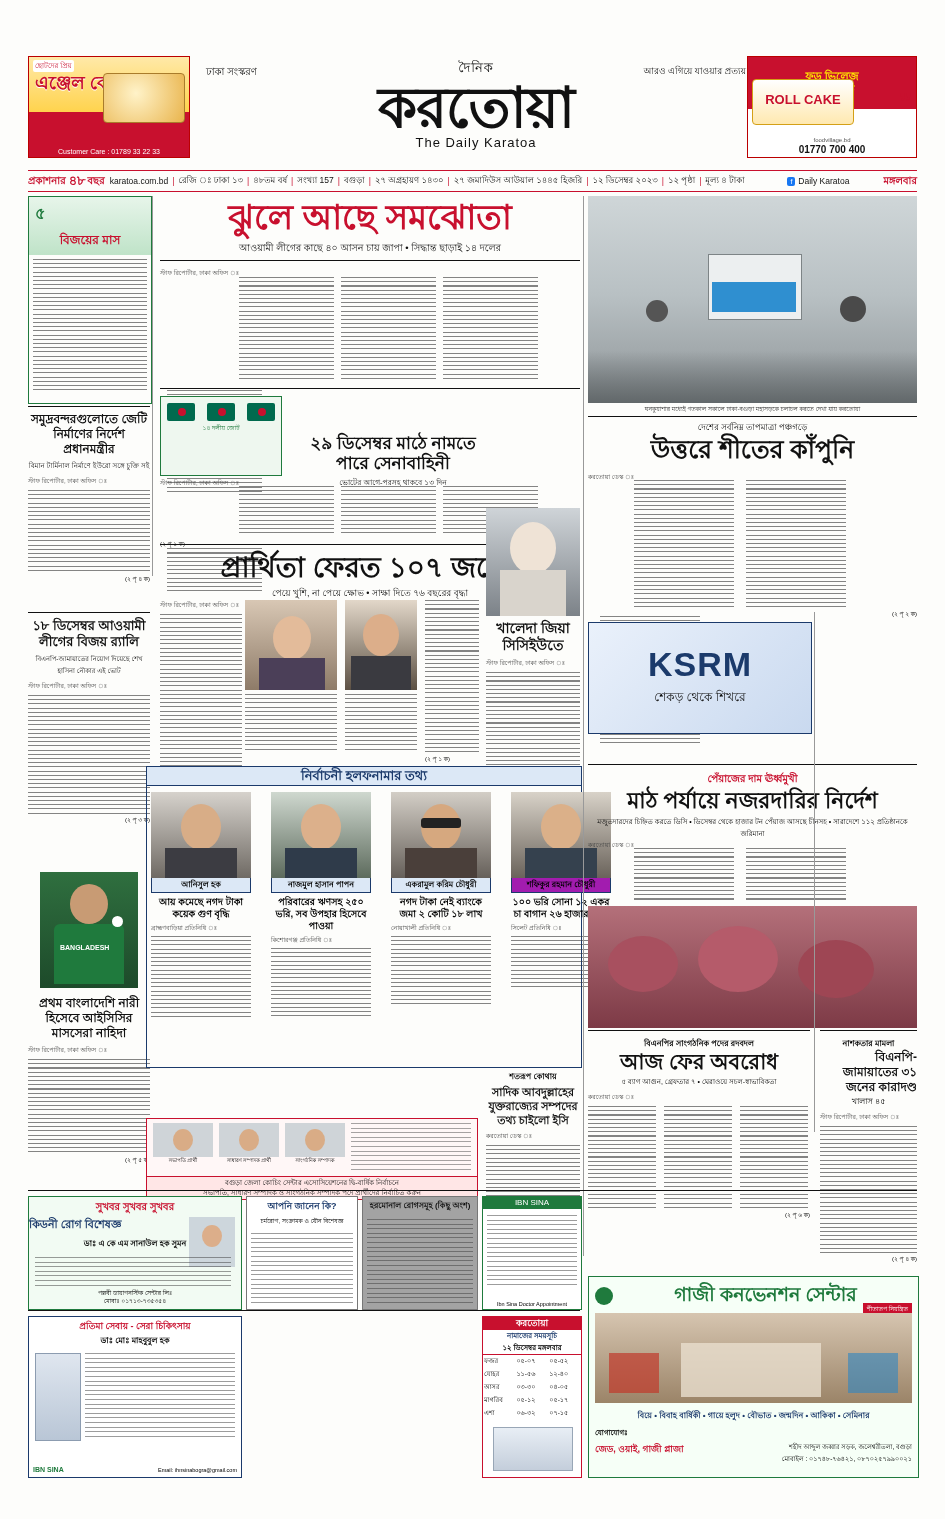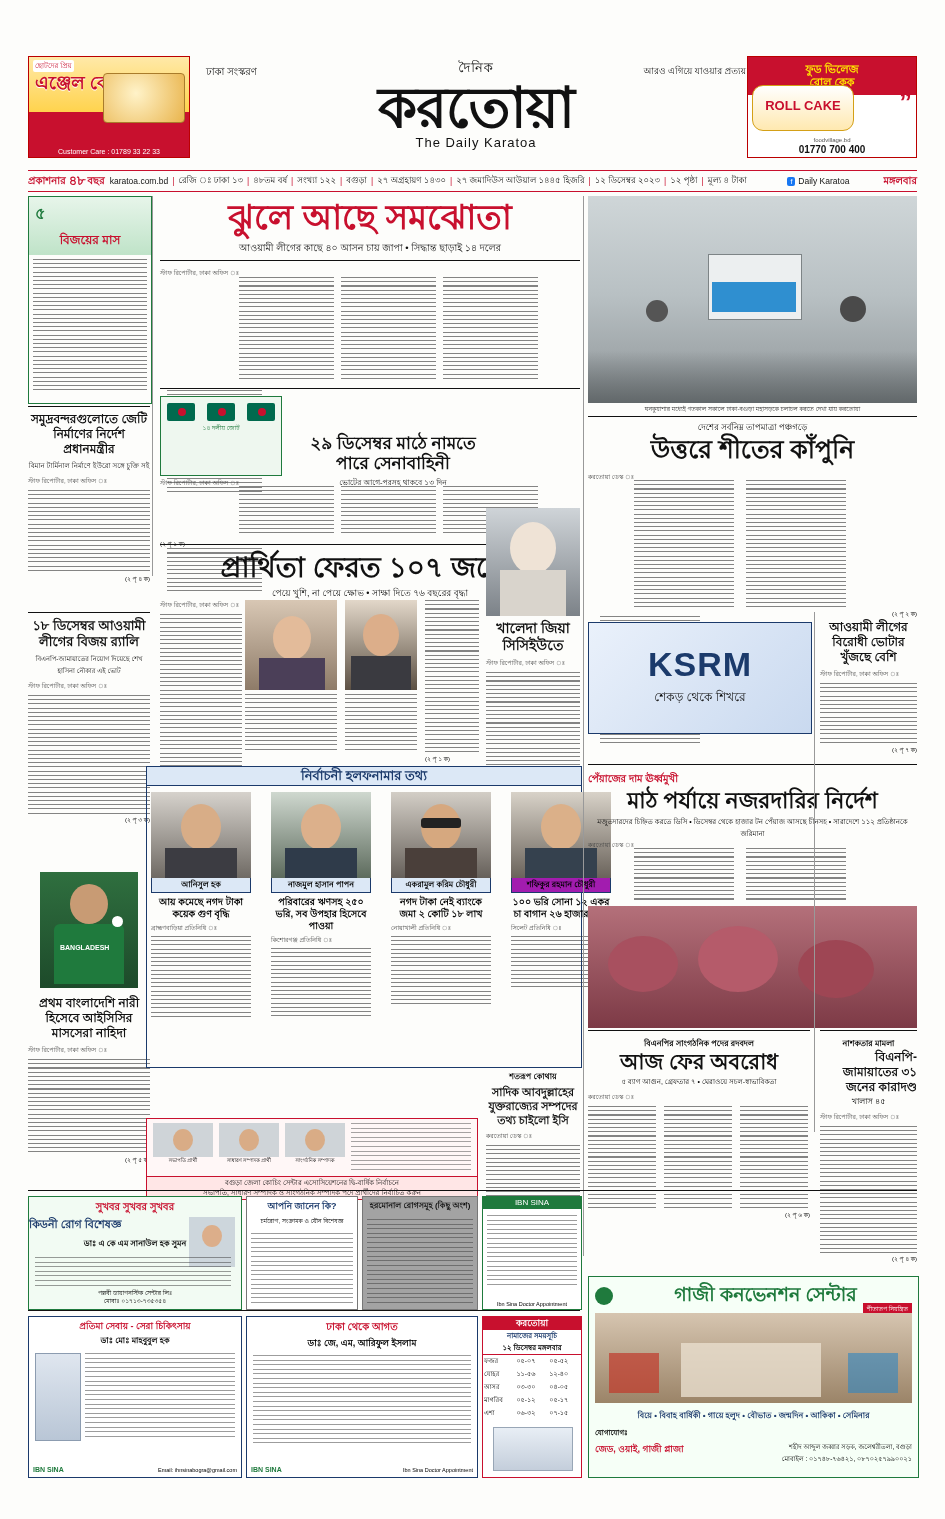--- a/index.html
+++ b/index.html
@@ -6,22 +6,22 @@
   body{font-family:"Liberation Sans",sans-serif;}
   #page{width:945px;height:1519px;background:#fdfdfb;position:relative;margin:0 auto;overflow:hidden;}
   
   #masthead{position:absolute;left:28px;top:56px;width:889px;height:108px;}
   .ad-left{position:absolute;left:0;top:0;width:160px;height:100px;border:1px solid #b00;background:linear-gradient(180deg,#ffe9a8 0%,#ffd34d 55%,#c8102e 55%,#c8102e 100%);overflow:hidden;}
   .ad-left .alt{position:absolute;left:4px;top:3px;font-size:7px;color:#c8102e;background:#fff;border-radius:2px;padding:0 2px;}
   .ad-left .big{position:absolute;left:6px;top:18px;font-size:18px;color:#c8102e;font-weight:bold;line-height:16px;text-shadow:0 1px 0 #fff;}
   .ad-left .cc{position:absolute;left:0;bottom:0;width:100%;background:#c8102e;color:#fff;font-size:7px;text-align:center;line-height:11px;}
   .ad-left .cakeimg{position:absolute;right:4px;top:16px;width:80px;height:48px;background:radial-gradient(circle at 40% 40%,#fff3c9,#e9b44c);border:1px solid #a97c2b;border-radius:4px;}
   .ad-right{position:absolute;right:0;top:0;width:168px;height:100px;border:1px solid #b00;background:#fff;overflow:hidden;}
-  .ad-right .hdr{background:#c8102e;color:#ffe600;font-size:11px;font-weight:bold;text-align:center;line-height:13px;padding:6px 0;}
-  .ad-right .prod{position:absolute;left:4px;top:28px;width:100px;height:44px;background:linear-gradient(180deg,#ffffff,#ffe9b0);border:1px solid #d4a017;border-radius:11px;}
+  .ad-right .hdr{background:#c8102e;color:#ffe600;font-size:11px;font-weight:bold;text-align:center;line-height:13px;padding:13px 0;}
+  .ad-right .prod{position:absolute;left:4px;top:22px;width:100px;height:44px;background:linear-gradient(180deg,#ffffff,#ffe9b0);border:1px solid #d4a017;border-radius:4px;}
   .ad-right .prod span{display:block;text-align:center;font-size:13px;color:#c8102e;font-weight:bold;margin-top:12px;}
   .ad-right .phone{position:absolute;left:0;bottom:2px;width:100%;text-align:center;font-size:10px;font-weight:bold;color:#111;}
   .ad-right .fv{position:absolute;left:0;bottom:14px;width:100%;text-align:center;font-size:6px;color:#555;}
   .ad-right .quote{position:absolute;right:4px;top:30px;font-size:26px;color:#c8102e;font-weight:bold;}
   .title-block{position:absolute;left:178px;top:0;width:540px;text-align:center;}
   .t-small-l{position:absolute;left:0;top:8px;font-size:10px;color:#111;}
   .t-small-r{position:absolute;right:0;top:8px;font-size:9px;color:#111;}
   .t-denik{font-size:13px;color:#111;letter-spacing:1px;margin-top:2px;}
   .t-main{font-size:56px;line-height:58px;font-weight:bold;color:#111;letter-spacing:-1px;}
   .t-eng{font-size:13px;color:#111;letter-spacing:1px;margin-top:-2px;}
@@ -82,21 +82,21 @@
   <div id="infobar">
     <span class="red" style="margin-right:3px">প্রকাশনার</span>
     <span class="red" style="font-size:13px">৪৮</span>
     <span class="red" style="margin:0 5px 0 2px">বছর</span>
     <span>karatoa.com.bd</span>
       <span class="sep">|</span>
     <span>রেজি ঃ ঢাকা ১৩</span>
       <span class="sep">|</span>
     <span>৪৮তম বর্ষ</span>
       <span class="sep">|</span>
-    <span>সংখ্যা ১২২</span>
+    <span>সংখ্যা 157</span>
       <span class="sep">|</span>
     <span>বগুড়া</span>
       <span class="sep">|</span>
     <span>২৭ অগ্রহায়ণ ১৪৩০</span>
       <span class="sep">|</span>
     <span>২৭ জমাদিউস আউয়াল ১৪৪৫ হিজরি</span>
       <span class="sep">|</span>
     <span>১২ ডিসেম্বর ২০২৩</span>
       <span class="sep">|</span>
     <span>১২ পৃষ্ঠা</span>
@@ -181,26 +181,20 @@
     <div class="lines" style="margin-top:8px;margin-left:12px;width:100px;height:128px;float:left"></div>
     <div class="lines" style="margin-top:8px;margin-left:12px;width:100px;height:128px;float:left"></div>
     <div style="position:absolute;right:0;bottom:-8px;font-size:6px">(২ পৃ ২ ক)</div>
   </div>
 
   <div class="boxed" style="left:588px;top:622px;width:222px;height:110px;border-color:#1b3a6b;background:linear-gradient(135deg,#eaf1fb,#c9d9ef);">
     <div style="text-align:center;font-size:34px;font-weight:bold;color:#1b3a6b;margin-top:22px;letter-spacing:1px">KSRM</div>
     <div style="text-align:center;font-size:12px;color:#111;margin-top:4px">শেকড় থেকে শিখরে</div>
   </div>
 
-  <div style="position:absolute;left:820px;top:620px;width:97px;">
-    <div style="font-size:12px;line-height:15px;font-weight:bold;text-align:center;color:#111">আওয়ামী লীগের বিরোধী ভোটার খুঁজছে বেশি</div>
-    <div class="byline" style="margin-top:4px">স্টাফ রিপোর্টার, ঢাকা অফিস ঃ</div>
-    <div class="lines" style="margin-top:3px;width:97px;height:60px"></div>
-    <div style="text-align:right;font-size:6px;margin-top:2px">(২ পৃ ৭ ক)</div>
-  </div>
 
   <div style="position:absolute;left:28px;top:412px;width:122px;">
     <div class="hrule" style="left:0;top:-6px;width:122px"></div>
     <div style="font-size:12px;line-height:15px;font-weight:bold;text-align:center;color:#111">সমুদ্রবন্দরগুলোতে জেটি নির্মাণের নির্দেশ প্রধানমন্ত্রীর</div>
     <div style="font-size:7px;text-align:center;margin-top:3px;color:#111">বিমান টার্মিনাল নির্মাণে ইউরো সঙ্গে চুক্তি সই</div>
     <div class="byline" style="margin-top:4px">স্টাফ রিপোর্টার, ঢাকা অফিস ঃ</div>
     <div class="lines" style="margin-top:3px;width:122px;height:84px"></div>
     <div style="text-align:right;font-size:6px">(২ পৃ ৪ ক)</div>
   </div>
 
@@ -312,21 +306,21 @@
   <div style="position:absolute;left:486px;top:1070px;width:94px;">
     <div style="font-size:8px;text-align:center;font-weight:bold">শতরূপ কোথায়</div>
     <div style="font-size:11px;line-height:14px;font-weight:bold;text-align:center;color:#111;margin-top:2px">সাদিক আবদুল্লাহের যুক্তরাজ্যের সম্পদের তথ্য চাইলো ইসি</div>
     <div class="byline" style="margin-top:4px">করতোয়া ডেস্ক ঃ</div>
     <div class="lines" style="margin-top:3px;width:94px;height:96px"></div>
     <div style="text-align:right;font-size:6px">(২ পৃ ৬ ক)</div>
   </div>
 
   <div style="position:absolute;left:588px;top:768px;width:329px;">
     <div class="hrule" style="left:0;top:-4px;width:329px"></div>
-    <div style="font-size:10px;color:#c8102e;font-weight:bold;margin-top:3px">পেঁয়াজের দাম ঊর্ধ্বমুখী</div>
+    <div style="font-size:10px;text-align:center;color:#c8102e;font-weight:bold;margin-top:3px">পেঁয়াজের দাম ঊর্ধ্বমুখী</div>
     <div style="font-size:22px;line-height:26px;font-weight:bold;text-align:center;color:#111">মাঠ পর্যায়ে নজরদারির নির্দেশ</div>
     <div style="font-size:7px;text-align:center;margin-top:2px">মজুতদারদের চিহ্নিত করতে ডিসি • ডিসেম্বর থেকে হাজার টন পেঁয়াজ আসছে চীনসহ • সারাদেশে ১১২ প্রতিষ্ঠানকে জরিমানা</div>
   </div>
   <div style="position:absolute;left:588px;top:840px;width:329px;height:64px">
     <div class="byline" style="float:left">করতোয়া ডেস্ক ঃ</div>
     <div class="lines" style="margin-top:8px;width:100px;height:54px;float:left"></div>
     <div class="lines" style="margin-top:8px;margin-left:12px;width:100px;height:54px;float:left"></div>
     <div class="lines" style="margin-top:8px;margin-left:12px;width:100px;height:54px;float:left"></div>
   </div>
   <div class="photo" style="left:588px;top:906px;width:329px;height:122px;background:linear-gradient(180deg,#b4707a,#7d3a46)">
@@ -420,27 +414,20 @@
 
   <div class="boxed" style="left:28px;top:1316px;width:212px;height:160px;border-color:#1b3a6b;background:#fff">
     <div style="text-align:center;font-size:9px;font-weight:bold;color:#c8102e;margin-top:2px">প্রতিমা সেবায় - সেরা চিকিৎসায়</div>
     <div style="text-align:center;font-size:8px;font-weight:bold">ডাঃ মোঃ মাহবুবুল হক</div>
     <div class="lines l2" style="position:absolute;left:56px;top:36px;width:150px;height:86px;opacity:.5"></div>
     <div style="position:absolute;left:6px;top:36px;width:44px;height:86px;background:linear-gradient(180deg,#dfe6ef,#b9c6d6);border:1px solid #8c9cb0"></div>
     <div style="position:absolute;left:4px;bottom:4px;font-size:7px;font-weight:bold;color:#1f7a3d">IBN SINA</div>
     <div style="position:absolute;right:4px;bottom:4px;font-size:5.5px">Email: ihnsinabogra@gmail.com</div>
   </div>
 
-  <div class="boxed" style="left:246px;top:1316px;width:230px;height:160px;border-color:#1b3a6b;background:#fff">
-    <div style="text-align:center;font-size:10px;font-weight:bold;color:#c8102e;margin-top:2px">ঢাকা থেকে আগত</div>
-    <div style="text-align:center;font-size:9px;font-weight:bold">ডাঃ জে, এম, আরিফুল ইসলাম</div>
-    <div class="lines l2" style="position:absolute;left:6px;top:38px;width:218px;height:92px;opacity:.5"></div>
-    <div style="position:absolute;left:4px;bottom:4px;font-size:7px;font-weight:bold;color:#1f7a3d">IBN SINA</div>
-    <div style="position:absolute;right:4px;bottom:4px;font-size:5.5px">Ibn Sina Doctor Appointment</div>
-  </div>
 
   <div class="boxed" style="left:482px;top:1316px;width:98px;height:160px;border-color:#c8102e;background:#fff">
     <div style="background:#c8102e;color:#fff;text-align:center;font-size:9px;font-weight:bold;line-height:13px">করতোয়া</div>
     <div style="text-align:center;font-size:7px;font-weight:bold;color:#1b3a6b">নামাজের সময়সূচি</div>
     <div style="text-align:center;font-size:7px;font-weight:bold;border-bottom:1px solid #c8102e">১২ ডিসেম্বর মঙ্গলবার</div>
     <table style="width:100%;border-collapse:collapse;font-size:6.5px">
       <tbody>
           <tr>
             <td>ফজর</td>
             <td>০৫-০৭</td>

